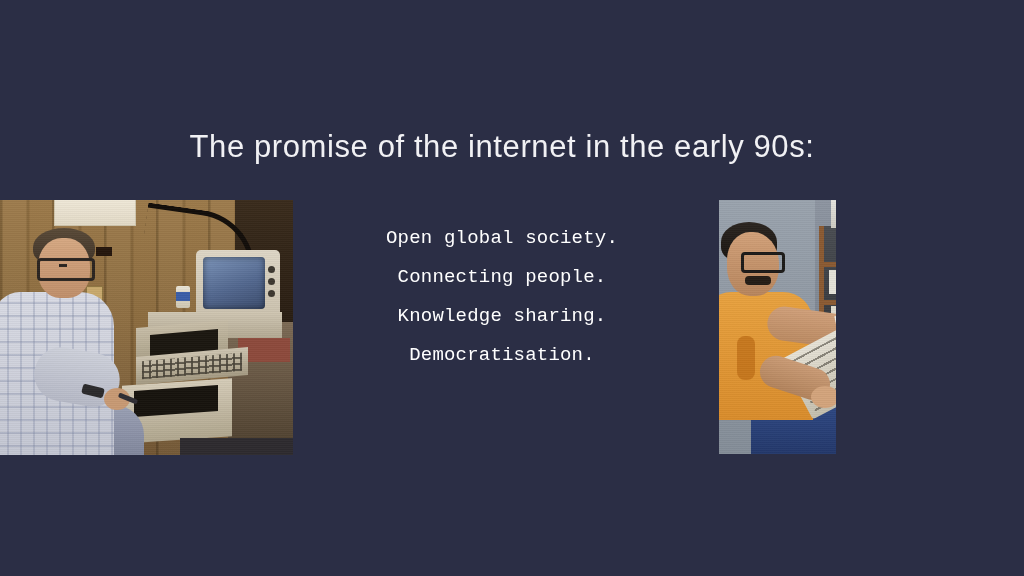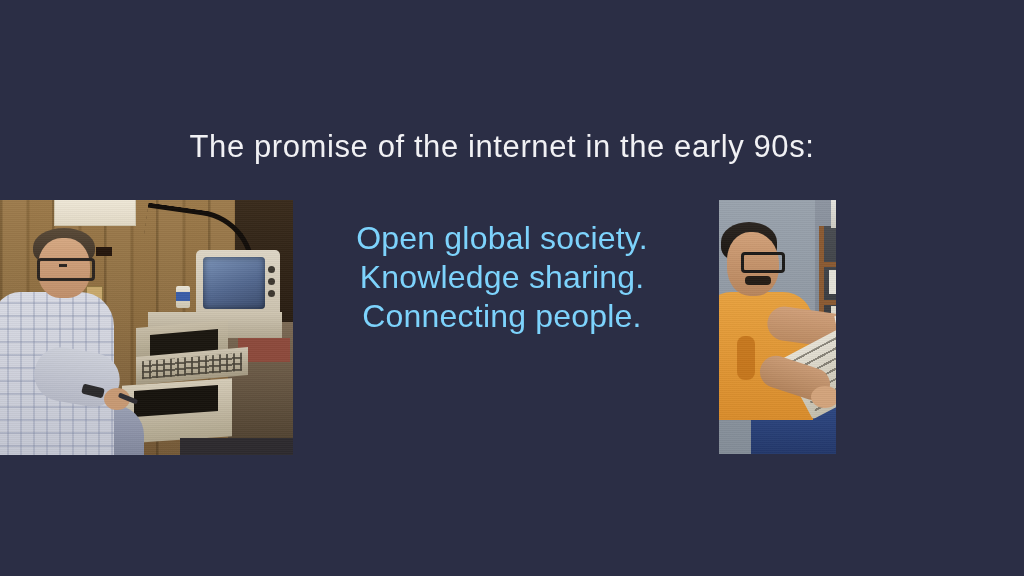--- a/index.html
+++ b/index.html
@@ -38,26 +38,26 @@
 
   
   .body-block {
     position: absolute;
     left: 292px;
     top: 219px;
     width: 420px;
     text-align: center;
   }
   .body-line {
-    font-family: Liberation Sans, sans-serif;
+    font-family: Liberation Mono, monospace;
     font-weight: 300;
-    font-size: 32px;
+    font-size: 19px;
     line-height: 39px;
     letter-spacing: 0.2px;
-    color: #7dd3fc;
+    color: #ffffff;
     white-space: nowrap;
   }
 
   
   .photo {
     position: absolute;
     overflow: hidden;
     background: #241c14;
   }
   .photo-left {
@@ -515,22 +515,23 @@
       <div class="pc glasses"></div>
       <div class="pc glasses-mid"></div>
     </div>
     <div class="photo-grain"></div>
   </div>
 
   <div class="slide-title">The promise of the internet in the early 90s:</div>
 
   <div class="body-block">
     <div class="body-line">Open global society.</div>
+    <div class="body-line">Connecting people.</div>
     <div class="body-line">Knowledge sharing.</div>
-    <div class="body-line">Connecting people.</div>
+    <div class="body-line">Democratisation.</div>
   </div>
 
   <div class="photo photo-right">
     <div class="scene">
       <div class="pc r-wall"></div>
       <div class="pc r-wall-left"></div>
       <div class="pc r-window"></div>
       <div class="pc r-window-grid"></div>
 
       <div class="pc r-shelf"></div>

